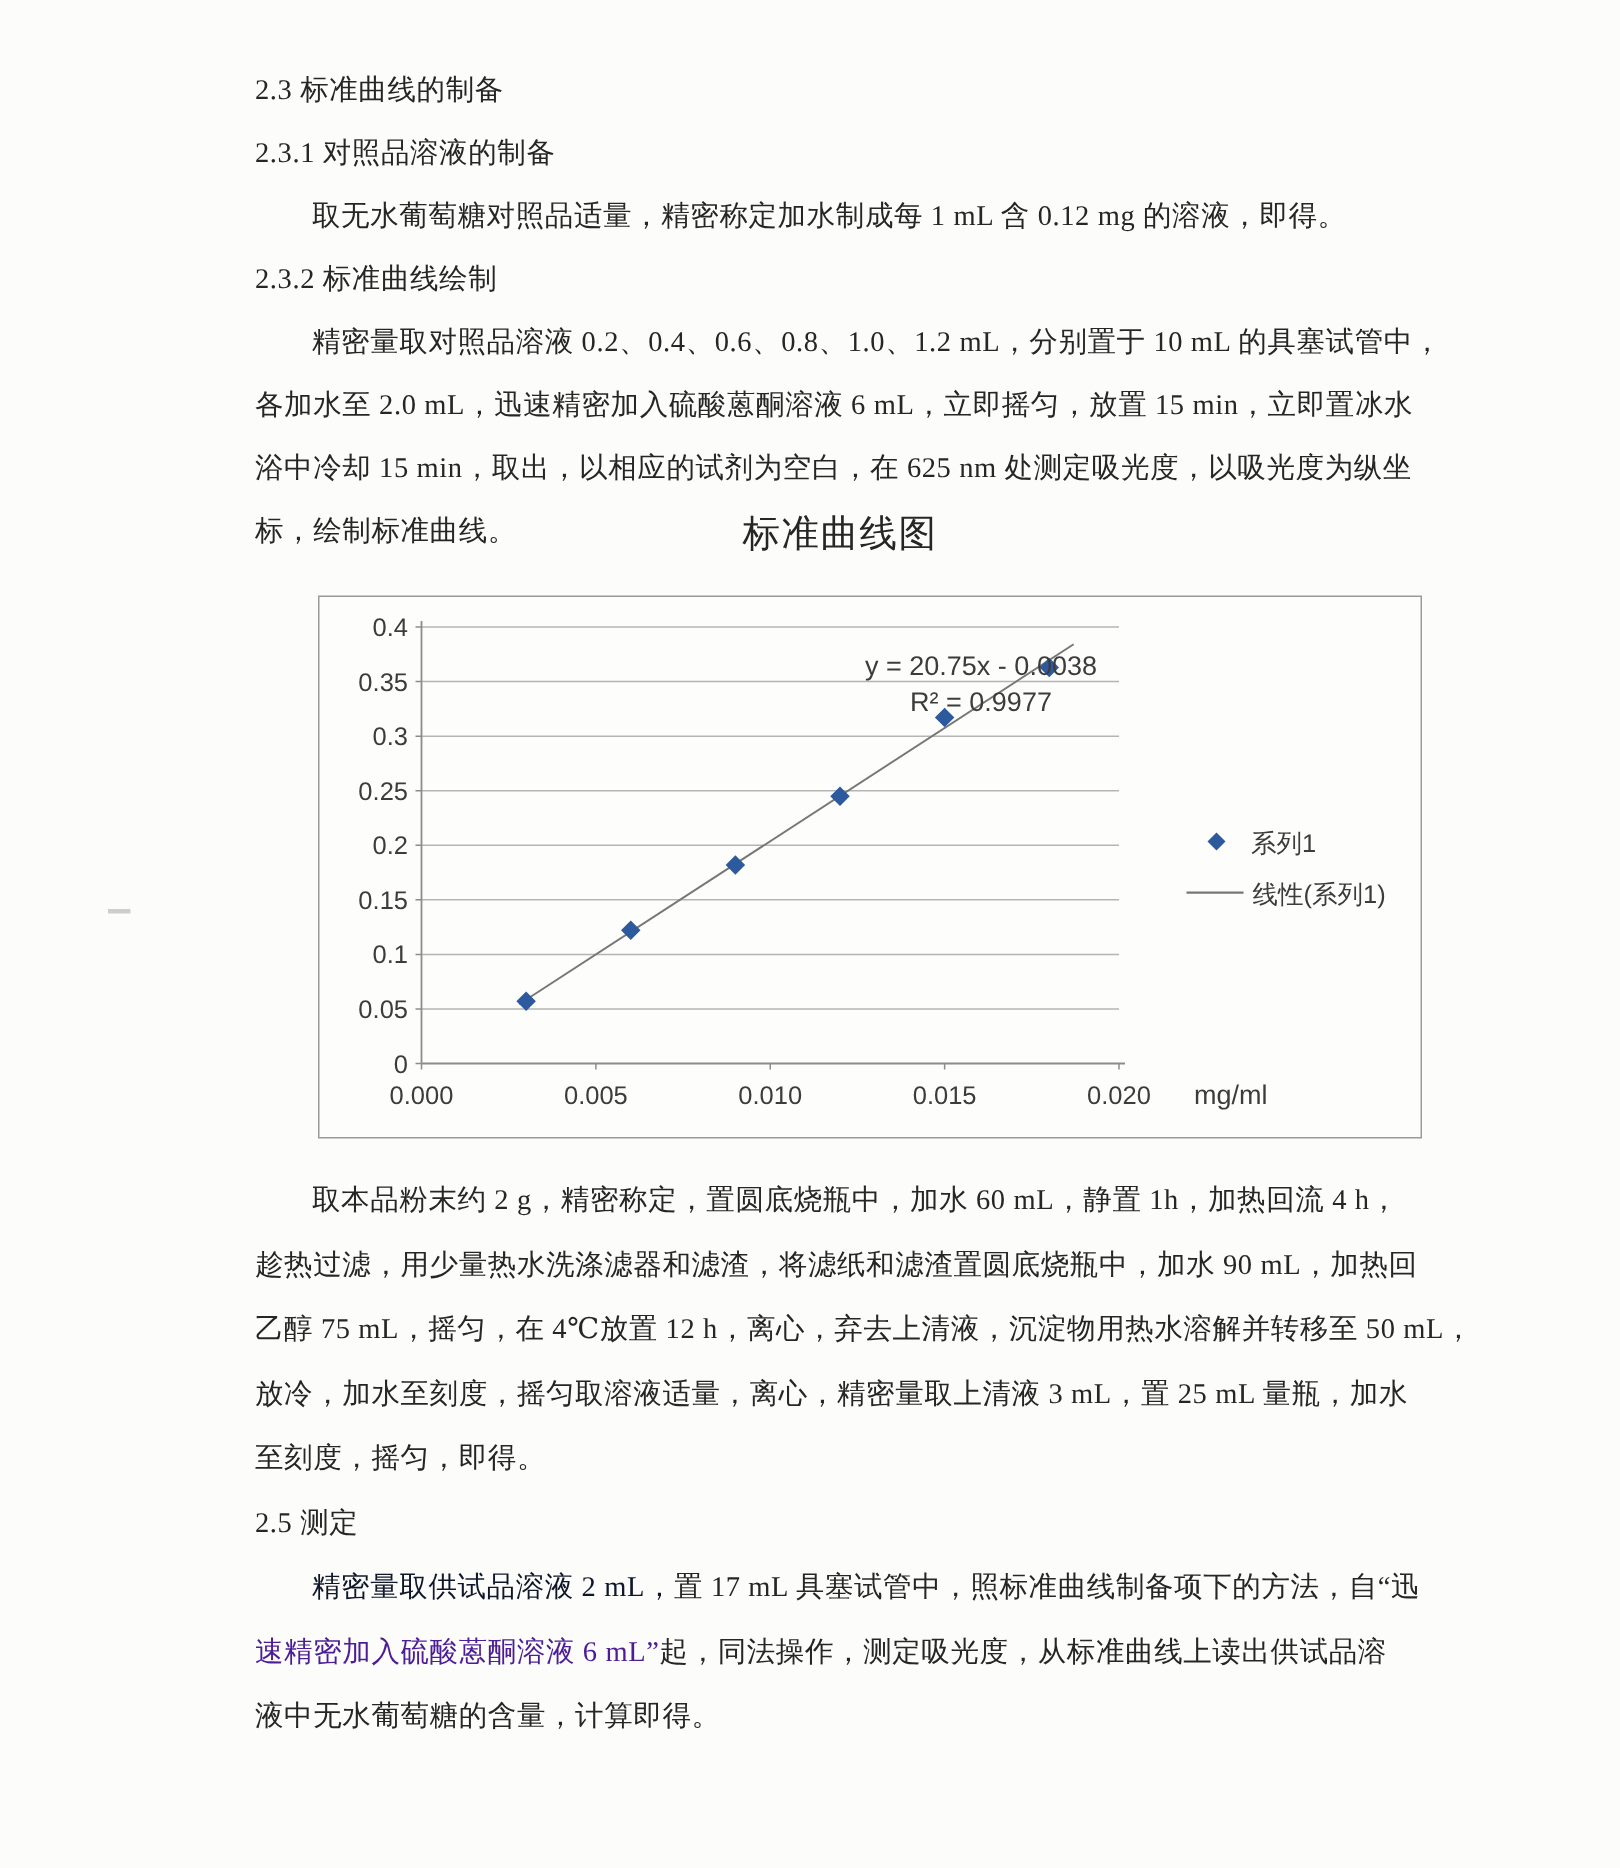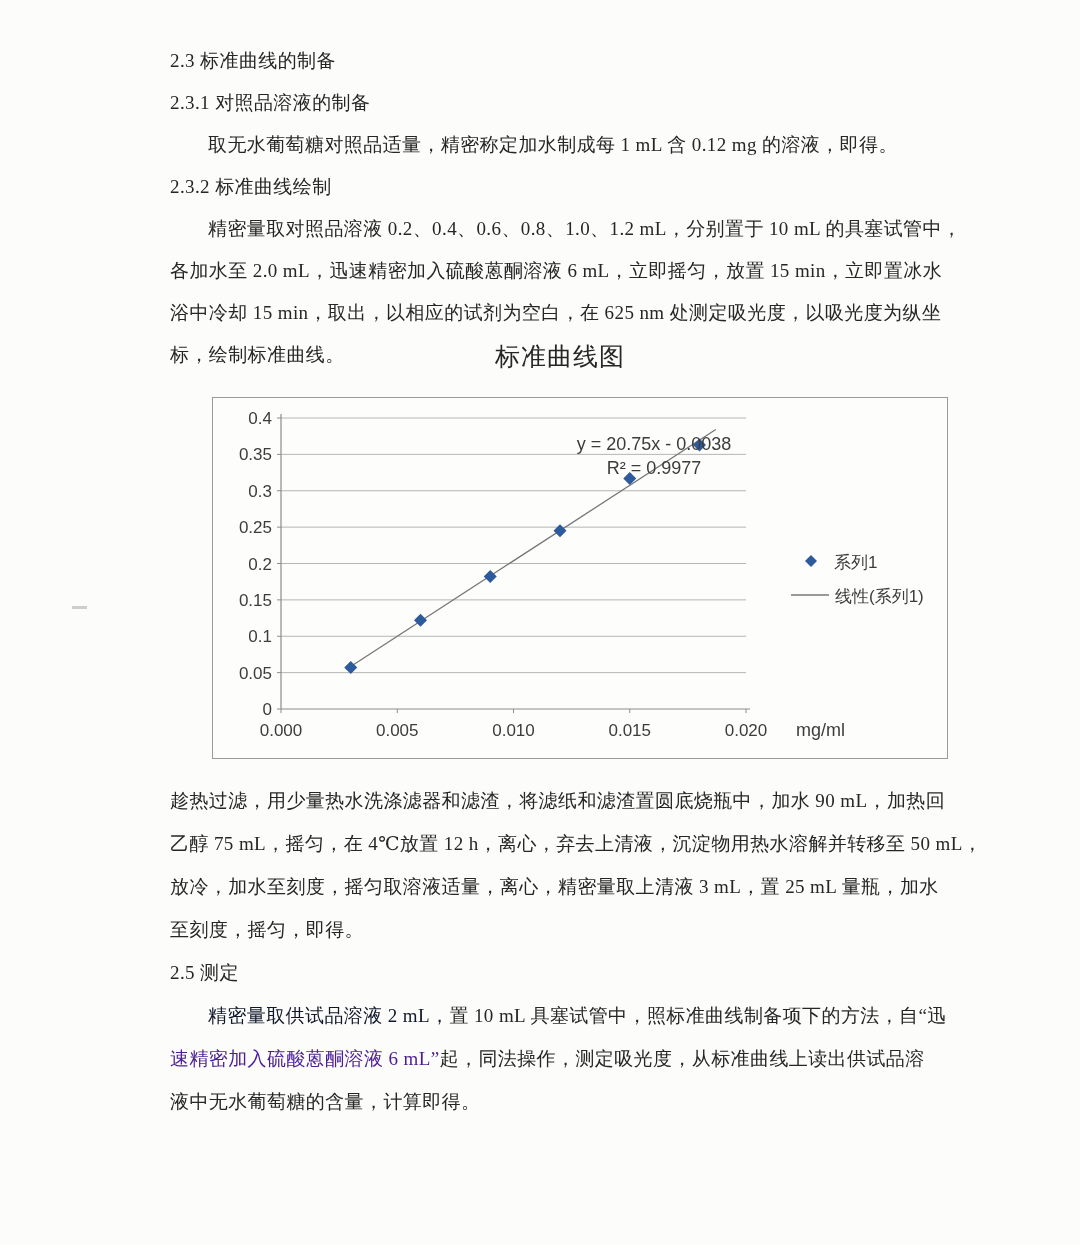--- a/index.html
+++ b/index.html
@@ -108,25 +108,26 @@
         <text x="441" y="52" text-anchor="middle" font-size="18" font-family="&quot;Liberation Sans&quot;,&quot;DejaVu Sans&quot;,sans-serif" fill="#3c3c3c">y = 20.75x - 0.0038</text>
         <text x="441" y="76" text-anchor="middle" font-size="18" font-family="&quot;Liberation Sans&quot;,&quot;DejaVu Sans&quot;,sans-serif" fill="#3c3c3c">R² = 0.9977</text>
         <path d="M 598 157 L 604 163 L 598 169 L 592 163 Z" fill="#2d5a9c"></path>
         <text x="621" y="170" font-size="17" font-family="&quot;Liberation Sans&quot;,&quot;DejaVu Sans&quot;,sans-serif" fill="#3c3c3c">系列1</text>
         <line x1="578" y1="197" x2="616" y2="197" stroke="#777777" stroke-width="1.5"></line>
         <text x="622" y="204" font-size="17" font-family="&quot;Liberation Sans&quot;,&quot;DejaVu Sans&quot;,sans-serif" fill="#3c3c3c">线性(系列1)</text>
       </svg>
   </div>
 
   <div class="doc doc-bottom" id="doc-bottom">
+      <div class="line indent"><span>取本品粉末约 2 g，精密称定，置圆底烧瓶中，加水 60 mL，静置 1h，加热回流 4 h，</span></div>
       <div class="line body"><span>趁热过滤，用少量热水洗涤滤器和滤渣，将滤纸和滤渣置圆底烧瓶中，加水 90 mL，加热回</span></div>
       <div class="line body"><span>乙醇 75 mL，摇匀，在 4℃放置 12 h，离心，弃去上清液，沉淀物用热水溶解并转移至 50 mL，</span></div>
       <div class="line body"><span>放冷，加水至刻度，摇匀取溶液适量，离心，精密量取上清液 3 mL，置 25 mL 量瓶，加水</span></div>
       <div class="line body"><span>至刻度，摇匀，即得。</span></div>
       <div class="line heading"><span>2.5 测定</span></div>
-      <div class="line indent"><span style="color: #0f172a;">精密量取供试品溶液 2 mL，</span><span>置 10 mL 具塞试管中，照标准曲线制备项下的方法，自“迅</span></div>
+      <div class="line indent"><span style="color: #0f172a;">精密量取供试品溶液 2 mL，</span><span>置 17 mL 具塞试管中，照标准曲线制备项下的方法，自“迅</span></div>
       <div class="line body"><span style="color: #4c1d95;">速精密加入硫酸蒽酮溶液 6 mL”</span><span>起，同法操作，测定吸光度，从标准曲线上读出供试品溶</span></div>
       <div class="line body"><span>液中无水葡萄糖的含量，计算即得。</span></div>
     </div>
 
   <div class="scan-mark"></div>
 
 </div>
 
 </body></html>

